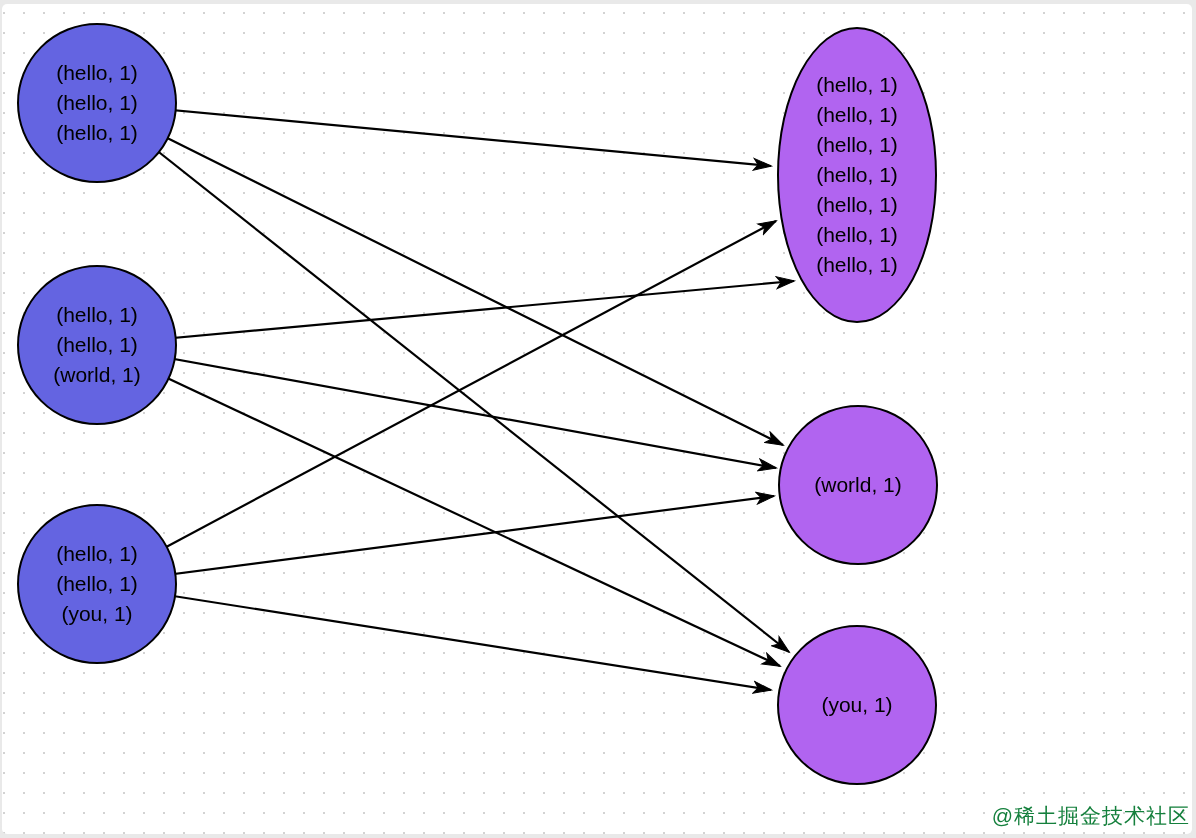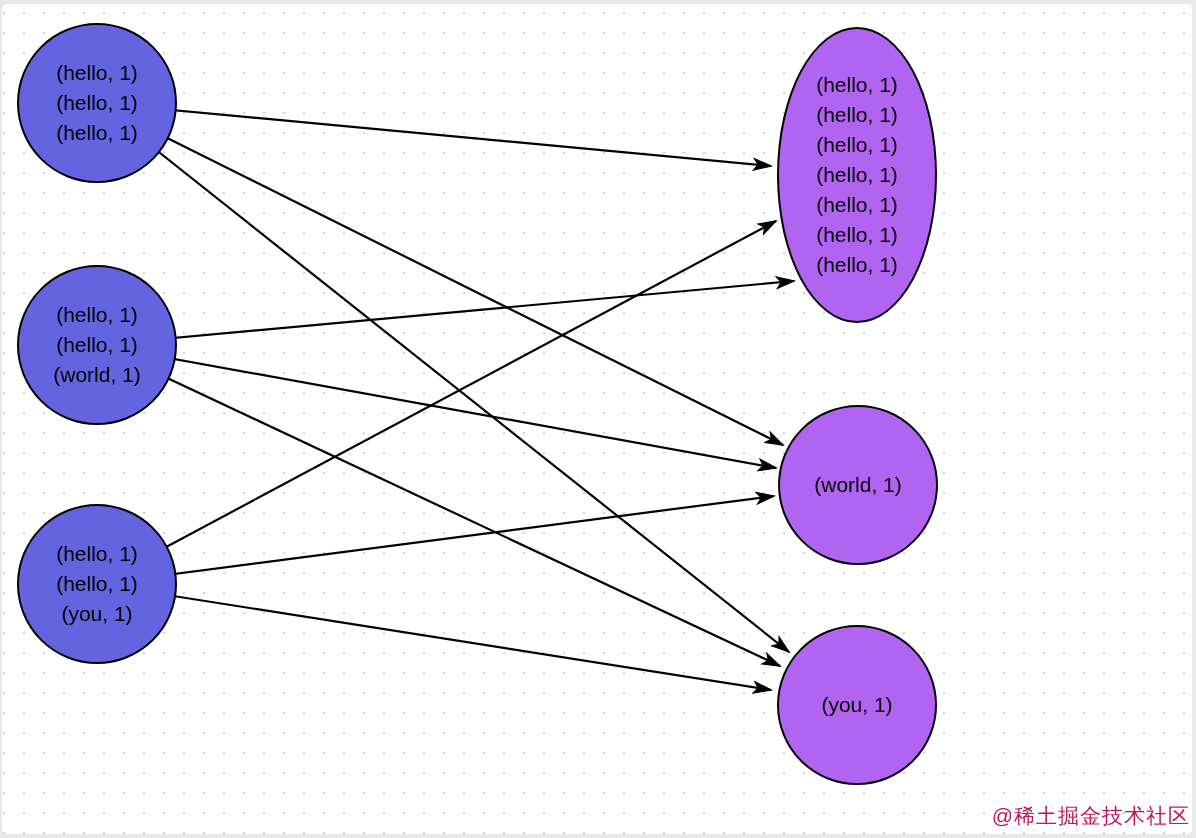--- a/index.html
+++ b/index.html
@@ -24,21 +24,21 @@
     position:absolute;z-index:2;box-sizing:border-box;
     border:2.5px solid #000000;border-radius:50%;
     display:flex;flex-direction:column;align-items:center;justify-content:center;
     font-size:21px;line-height:30px;color:#000000;text-align:center;
     white-space:nowrap;
   }
   .mapper{background:#6464e1;}
   .reducer{background:#b164f0;}
   .watermark{
     position:absolute;right:6px;bottom:8px;z-index:3;
-    font-size:21px;color:#be185d;letter-spacing:1px;
+    font-size:21px;color:#15803d;letter-spacing:1px;
   }
 </style>
 </head>
 <body>
 
 <div class="frame">
   <div class="canvas">
 
     <svg class="edges" viewBox="0 0 1190 830" xmlns="http://www.w3.org/2000/svg">
       <defs>

